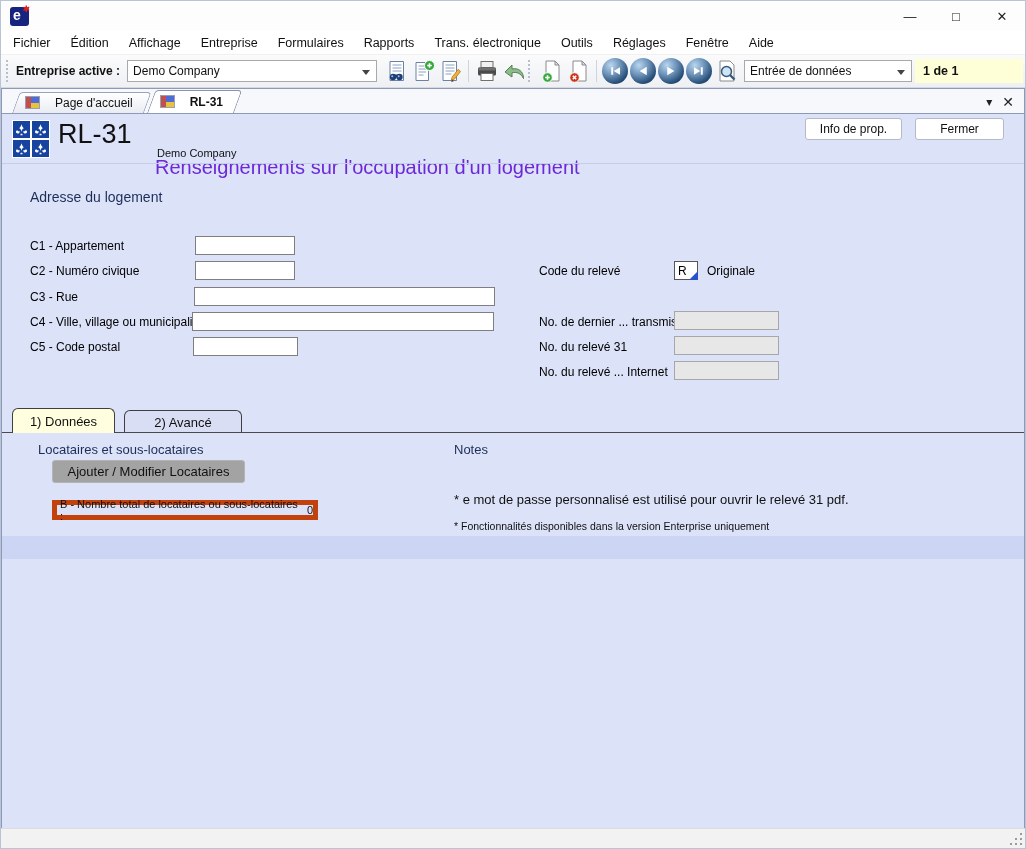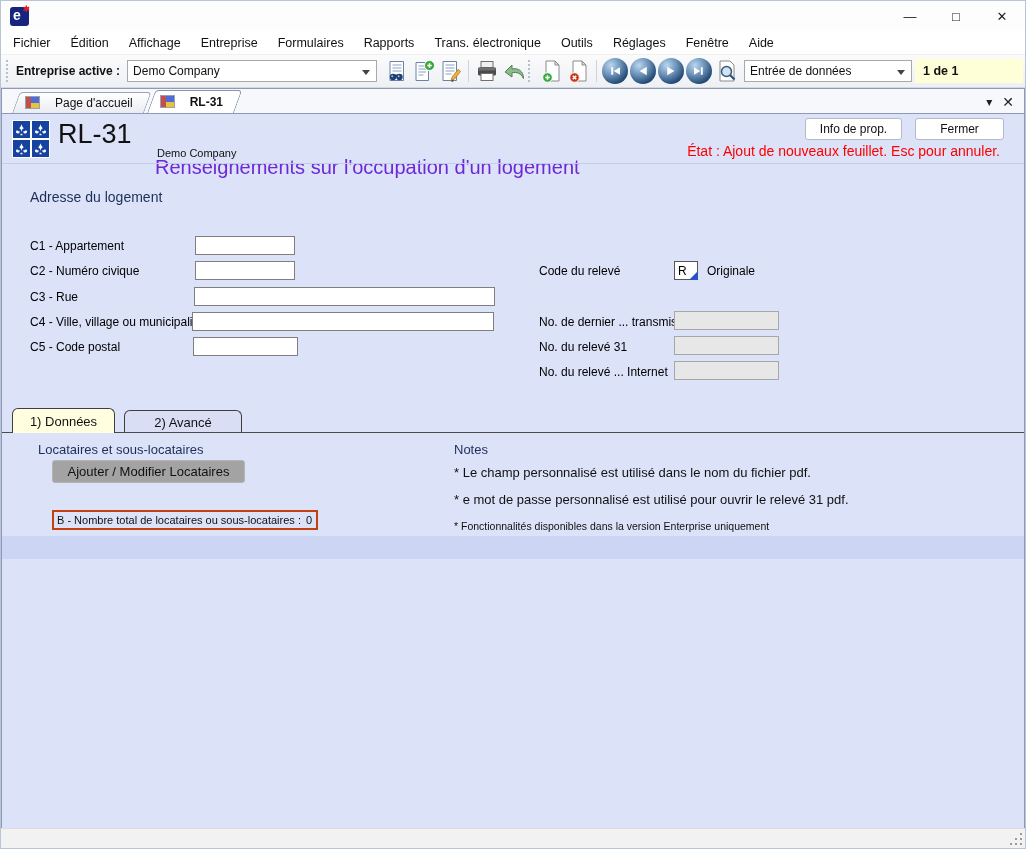--- a/index.html
+++ b/index.html
@@ -73,21 +73,21 @@
 
   
   .subtab { position:absolute; border:1px solid #3f3f3f; border-bottom:none; border-radius:6px 6px 0 0; font-size:13px; color:#111; display:flex; align-items:center; justify-content:center; }
   .subtab-data { left:10px; top:293px; width:103px; height:25px; background:#ffffe0; z-index:3; }
   .subtab-adv { left:122px; top:295px; width:118px; height:23px; background:#d9def4; z-index:1; }
   .subtab-line { position:absolute; top:317px; left:0; right:0; height:1px; background:#4a4a4a; z-index:2; }
 
   
   .panel-heading { position:absolute; font-size:13px; color:#1c2e58; }
   .btn-tenants { position:absolute; left:50px; top:345px; width:193px; height:23px; background:#a3a3a3; border:1px solid #b4b4b4; border-radius:3px; font-size:13px; color:#111; font-family:"Liberation Sans",sans-serif; }
-  .count-box { position:absolute; left:50px; top:395px; width:266px; height:20px; border:2px solid #c2410c; font-size:11px; color:#111; display:flex; align-items:center; padding-left:3px; gap:5px; }
+  .count-box { position:absolute; left:50px; top:385px; width:266px; height:20px; border:5px solid #c2410c; font-size:11px; color:#111; display:flex; align-items:center; padding-left:3px; gap:5px; }
   .note { position:absolute; font-size:13px; color:#111; }
   .note-small { font-size:10.5px; }
   .band { position:absolute; top:421px; left:0; right:0; height:23px; background:#ccd5f3; }
 
   
   .statusbar { position:absolute; bottom:0; left:0; right:0; height:20px; background:#f2f2f2; border-top:1px solid #dcdcdc; }
   .resize-grip { position:absolute; right:3px; bottom:3px; width:2px; height:2px; background:#9b9b9b; box-shadow:-5px 0 #9b9b9b, -10px 0 #9b9b9b, 0 -5px #9b9b9b, -5px -5px #9b9b9b, 0 -10px #9b9b9b; }
 </style>
 </head>
 <body>
@@ -277,21 +277,20 @@
             <svg width="15" height="14" viewBox="0 0 17 16">
               <path fill="#fff" d="M8.5 1.5C7.9 3.8 7 5 5.9 6c1 .3 1.7 1 2.1 2.2L8.5 10l.5-1.8C9.4 7 10.1 6.3 11.1 6 10 5 9.1 3.8 8.5 1.5zM3.4 8.2c-.8.4-1.2 1-1.2 1.8 0 1.1.9 2 2 2 .7 0 1.3-.3 1.8-1l.8-1.2c-1.2-.2-2.4-.7-3.4-1.6zm10.2 0c-1 .9-2.2 1.4-3.4 1.6l.8 1.2c.5.7 1.1 1 1.8 1 1.1 0 2-.9 2-2 0-.8-.4-1.4-1.2-1.8zM7.6 12.2L7.2 14h2.6l-.4-1.8z"></path>
             </svg>
           </span>
       </div>
       <div class="form-code">RL-31</div>
       <div class="form-title">Renseignements sur l'occupation d'un logement</div>
       <div class="form-company">Demo Company</div>
       <button class="hdr-btn btn-info">Info de prop.</button>
       <button class="hdr-btn btn-fermer">Fermer</button>
-      <div class="form-status">État : Ajout de nouveaux feuillet. Esc pour annuler.</div>
       <div class="hdr-divider"></div>
 
       <div class="section-heading" style="left:28px; top:74px;">Adresse du logement</div>
 
       <span class="fld-label" style="left:28px; top:124px;">C1 - Appartement</span>
       <input class="tb" style="left: 193px; top: 121px; width: 100px;" value="">
       <span class="fld-label" style="left:28px; top:149px;">C2 - Numéro civique</span>
       <input class="tb" style="left: 193px; top: 146px; width: 100px;" value="">
       <span class="fld-label" style="left:28px; top:175px;">C3 - Rue</span>
       <input class="tb" style="left: 192px; top: 172px; width: 301px;" value="">
@@ -317,21 +316,20 @@
       <div class="subtab-line"></div>
 
       <div class="panel-heading" style="left:36px; top:327px;">Locataires et sous-locataires</div>
       <button class="btn-tenants">Ajouter / Modifier Locataires</button>
       <div class="count-box">
         <span>B - Nombre total de locataires ou sous-locataires :</span>
         <span>0</span>
       </div>
 
       <div class="panel-heading" style="left:452px; top:327px;">Notes</div>
-      <div class="note" style="left:452px; top:350px;">* Le champ personnalisé est utilisé dans le nom du fichier pdf.</div>
       <div class="note" style="left:452px; top:377px;">* e mot de passe personnalisé est utilisé pour ouvrir le relevé 31 pdf.</div>
       <div class="note note-small" style="left:452px; top:405px;">* Fonctionnalités disponibles dans la version Enterprise uniquement</div>
 
       <div class="band"></div>
     </div>
   </div>
 
   <div class="statusbar">
     <div class="resize-grip"></div>
   </div>

